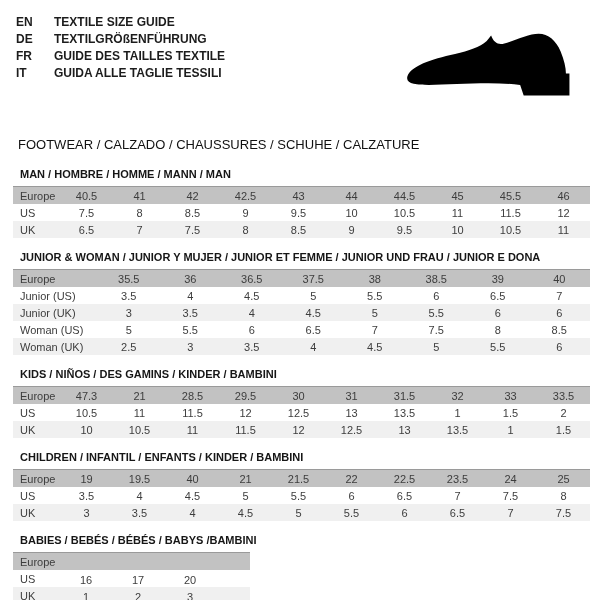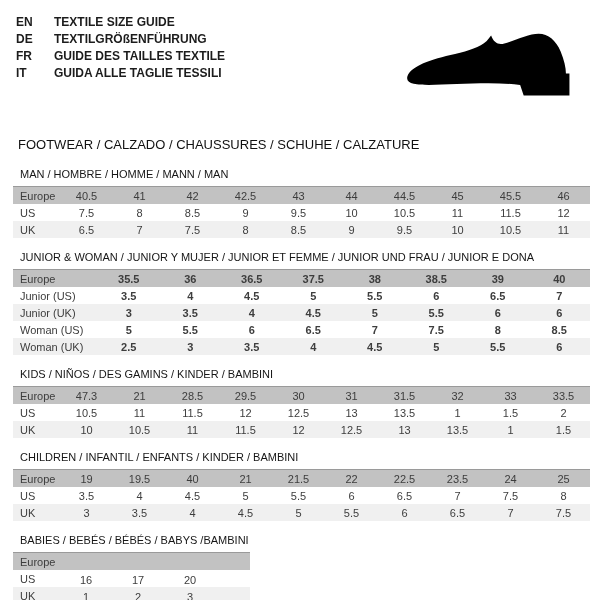--- a/index.html
+++ b/index.html
@@ -22,39 +22,39 @@
     font-weight: normal; font-size: 13px; color: #111; white-space: nowrap; margin-top: 28px;
   }
 
   .shoe-wrap { position: absolute; left: 394px; top: 18px; width: 196px; height: 88px; }
   .shoe-wrap svg { display: block; width: 100%; height: 100%; }
 
   
   .tables-area { position: absolute; left: 13px; top: 168px; width: 577px; }
 
   .section-title {
-    font-size: 11px; font-weight: normal; color: #161616;
+    font-size: 11px; font-weight: bold; color: #161616;
     line-height: 13px; margin: 0 0 5px 7px; white-space: nowrap;
   }
 
   .size-table { border-top: 1px solid #9a9a9a; margin-bottom: 13px; }
   .size-table .trow {
     display: flex; align-items: center;
     height: 17px; font-size: 11px; color: #3d3d3d;
   }
   .size-table .trow:first-child { background: #c2c2c2; }
   .size-table .trow:nth-child(odd):not(:first-child) { background: #f0f0f0; }
 
   .row-label { padding-left: 7px; white-space: nowrap; }
   .t-std  .row-label, .t-babies .row-label { flex: 0 0 40px; }
   .t-wide .row-label { flex: 0 0 78px; }
 
   .cell { text-align: center; }
   .t-std  .cell { flex: 1 1 0; }
-  .t-wide .cell { flex: 1 1 0; font-weight: bold; }
+  .t-wide .cell { flex: 1 1 0; }
 
   .t-babies { width: 237px; }
   .t-babies .cell { flex: 0 0 52px; margin-top: 36px; }
   .t-babies .filler { flex: 1 1 auto; }
 </style>
 </head>
 <body>
 
 <div class="lang-list">
     <div class="lang-row">

